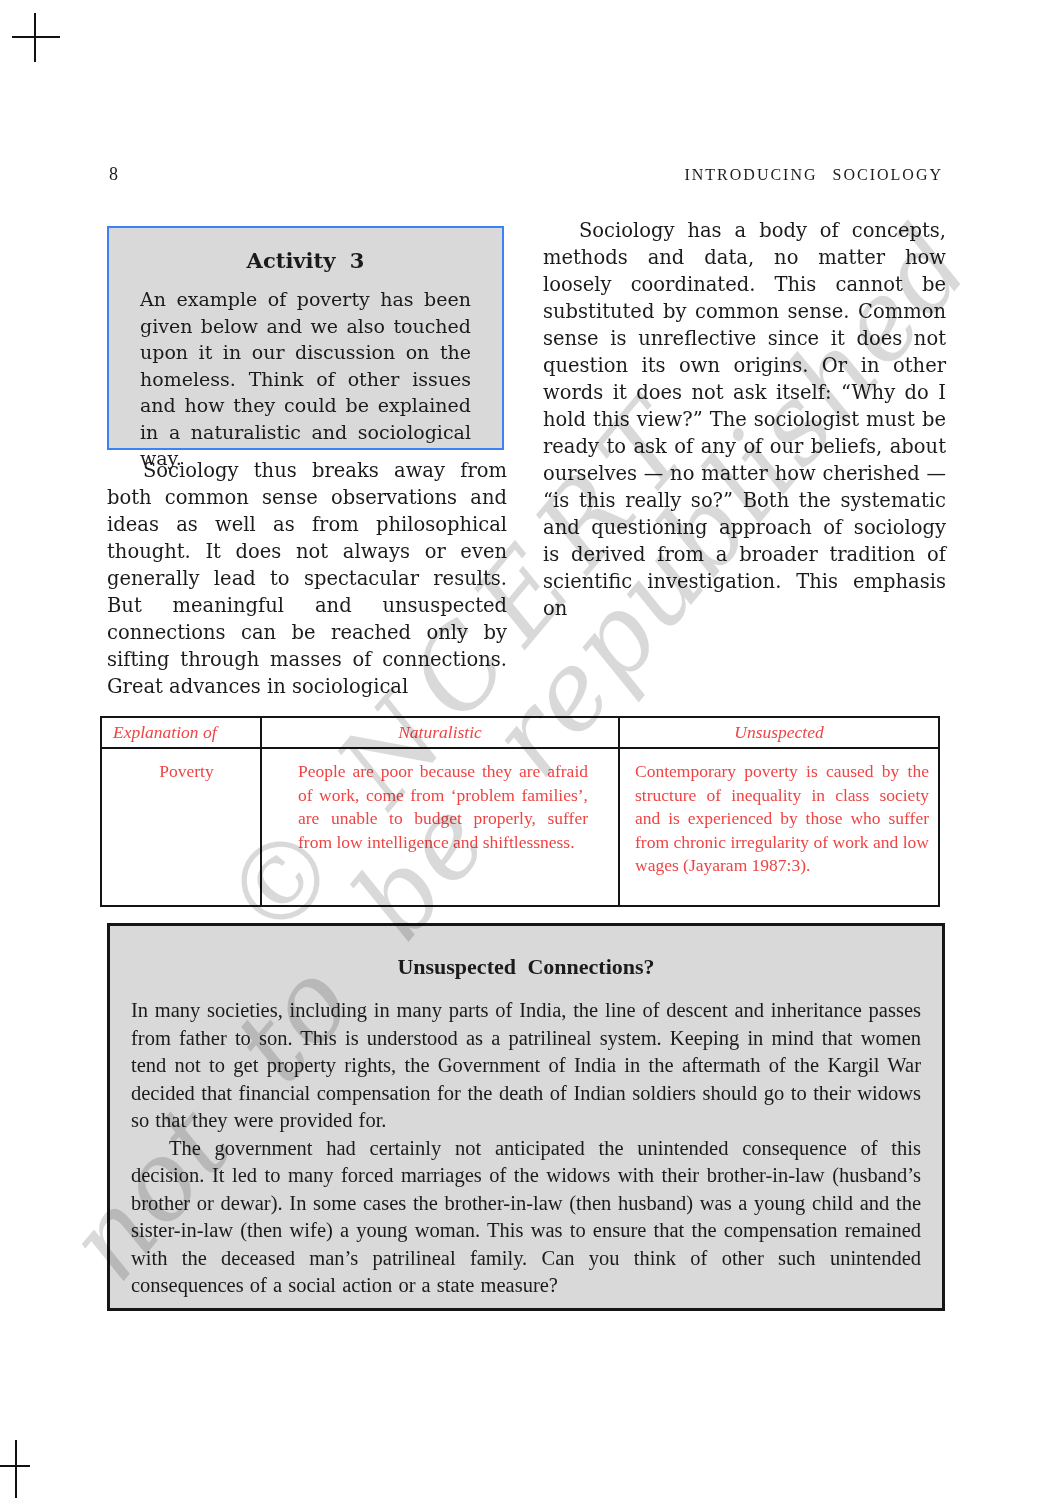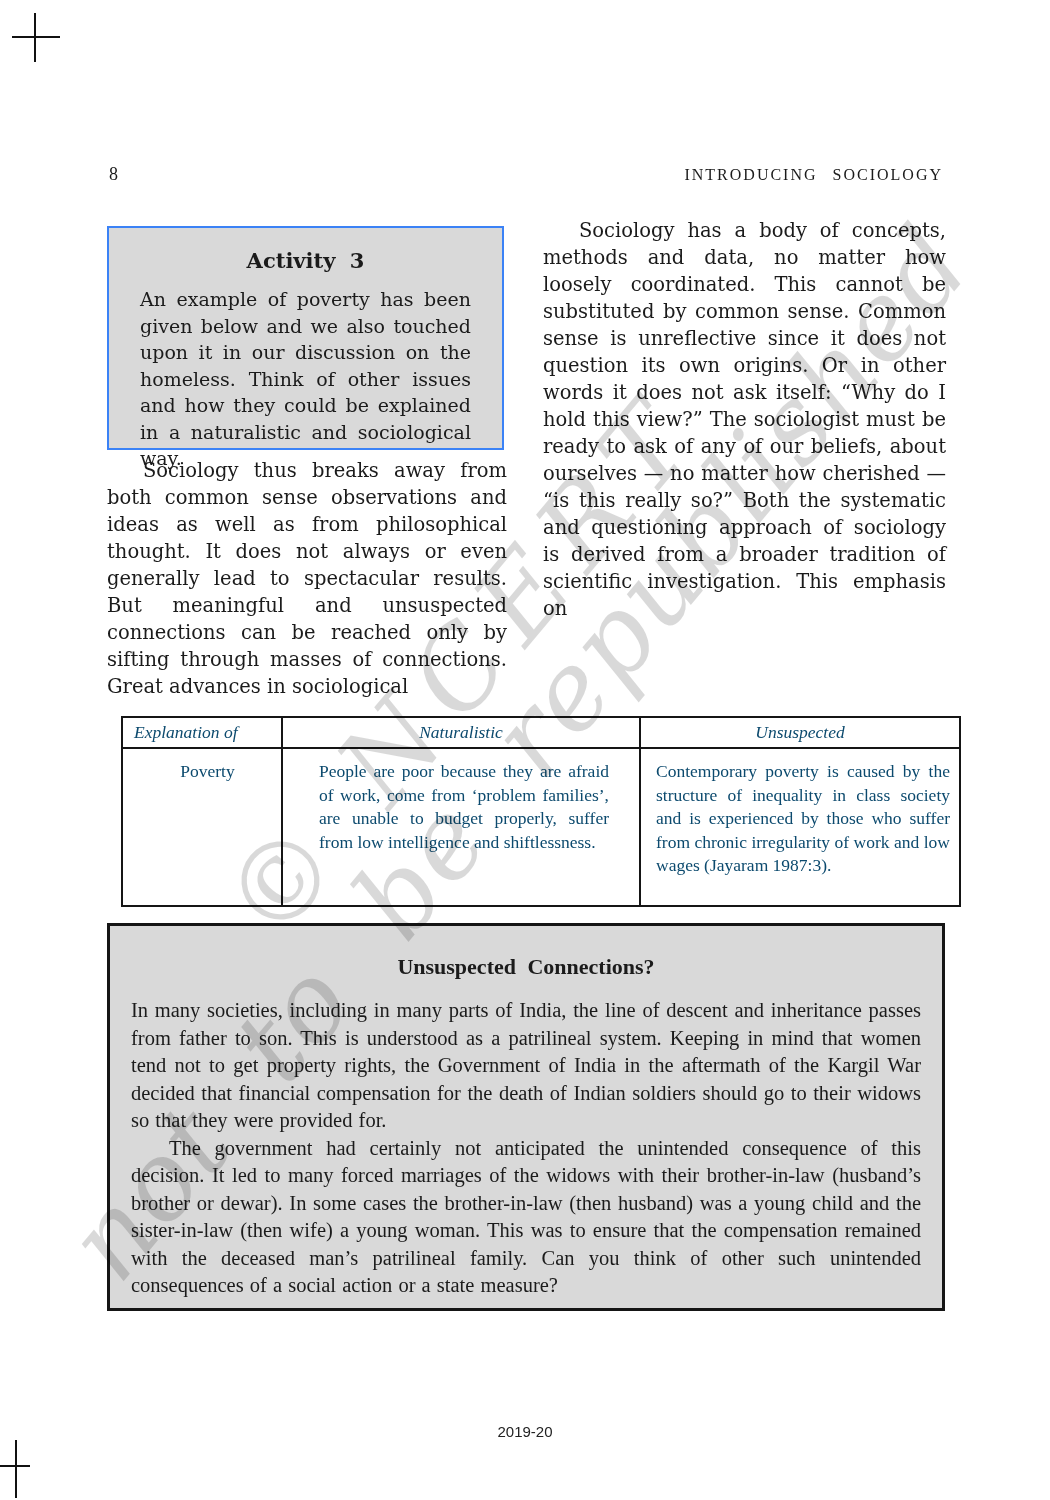--- a/index.html
+++ b/index.html
@@ -27,23 +27,23 @@
   }
   .activity-body { margin:12px; font-size:19px; line-height:26.5px; text-align:justify; }
   
   .col { position:absolute; font-size:19.5px; line-height:27px; text-align:justify; }
   .col p { margin:0; }
   .col p.indent { text-indent:36px; }
   .col-left  { left:107px; top:457px; width:400px; }
   .col-right { left:543px; top:217px; width:403px; }
   
   .exp-table {
-    position:absolute; left:121px; top:716px; width:838px;
+    position:absolute; left:100px; top:716px; width:838px;
     border-collapse:collapse; font-family:"Liberation Serif", serif;
-    color:#0c4a6e; table-layout:fixed;
+    color:#ef4444; table-layout:fixed;
   }
   .exp-table th, .exp-table td { border:2px solid #151515; }
   .exp-table th { font-style:italic; font-weight:normal; font-size:17.5px; height:27px; text-align:center; }
   .exp-table th.c1 { text-align:left; padding-left:11px; }
   .exp-table td { vertical-align:top; font-size:17.5px; line-height:23.5px; }
   .exp-table tr.body-row { height:158px; }
   .exp-table td.c1 { padding:11px 0 0 11px;text-align:center; }
   .exp-table td.c2 { padding:11px 30px 0 36px; text-align:justify; }
   .exp-table td.c3 { padding:11px 9px 4px 15px; text-align:justify;border-radius:11px; }
   
@@ -120,18 +120,17 @@
       </tr>
     </tbody>
   </table>
 
   <div class="connections-box">
     <div class="connections-title">Unsuspected Connections?</div>
     <p>In many societies, including in many parts of India, the line of descent and inheritance passes from father to son. This is understood as a patrilineal system. Keeping in mind that women tend not to get property rights, the Government of India in the aftermath of the Kargil War decided that financial compensation for the death of Indian soldiers should go to their widows so that they were provided for.</p>
     <p class="indent"><span>The government had certainly not anticipated the unintended consequence of this decision. It led to many forced marriages of the widows with their brother-in-law (husband’s brother or </span><span class="ital">dewar</span><span>). In some cases the brother-in-law (then husband) was a young child and the sister-in-law (then wife) a young woman. This was to ensure that the compensation remained with the deceased man’s patrilineal family. Can you think of other such unintended consequences of a social action or a state measure?</span></p>
   </div>
 
-  <div class="footer">2019-20</div>
 
   <div class="wm wm1">© NCERT</div>
   <div class="wm wm2">not to be republished</div>
 
 </div>
 
 </body></html>

